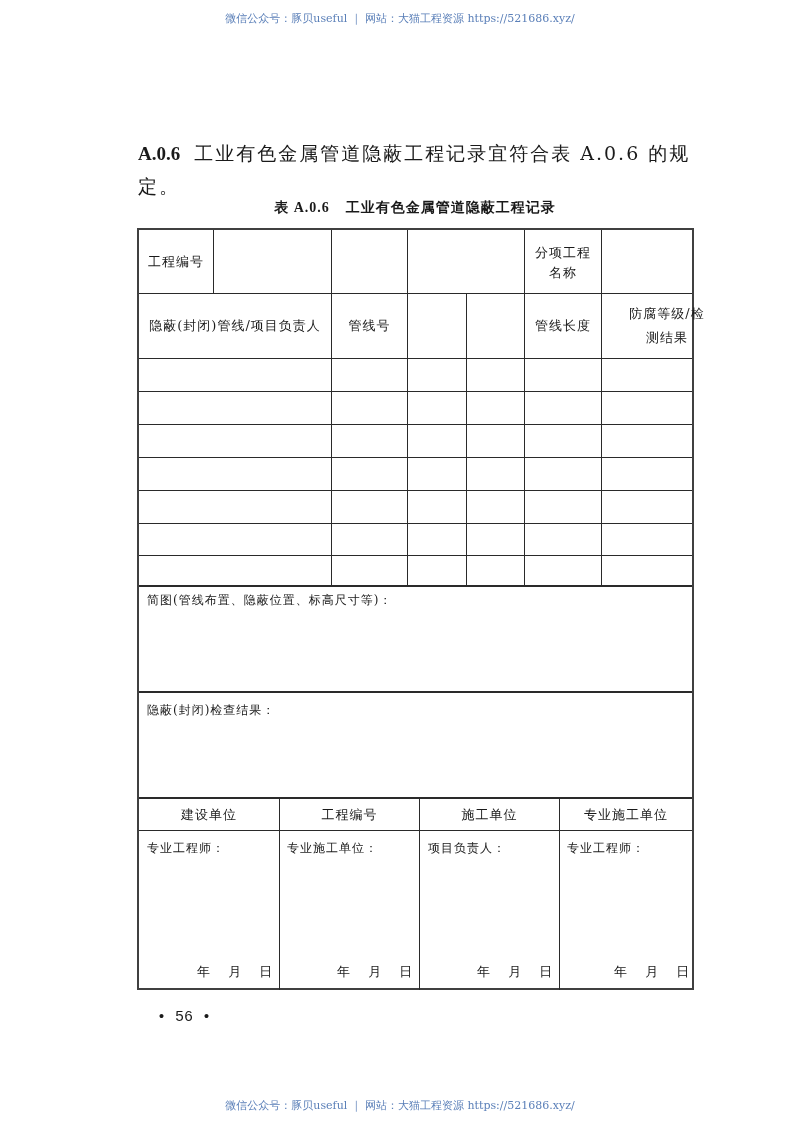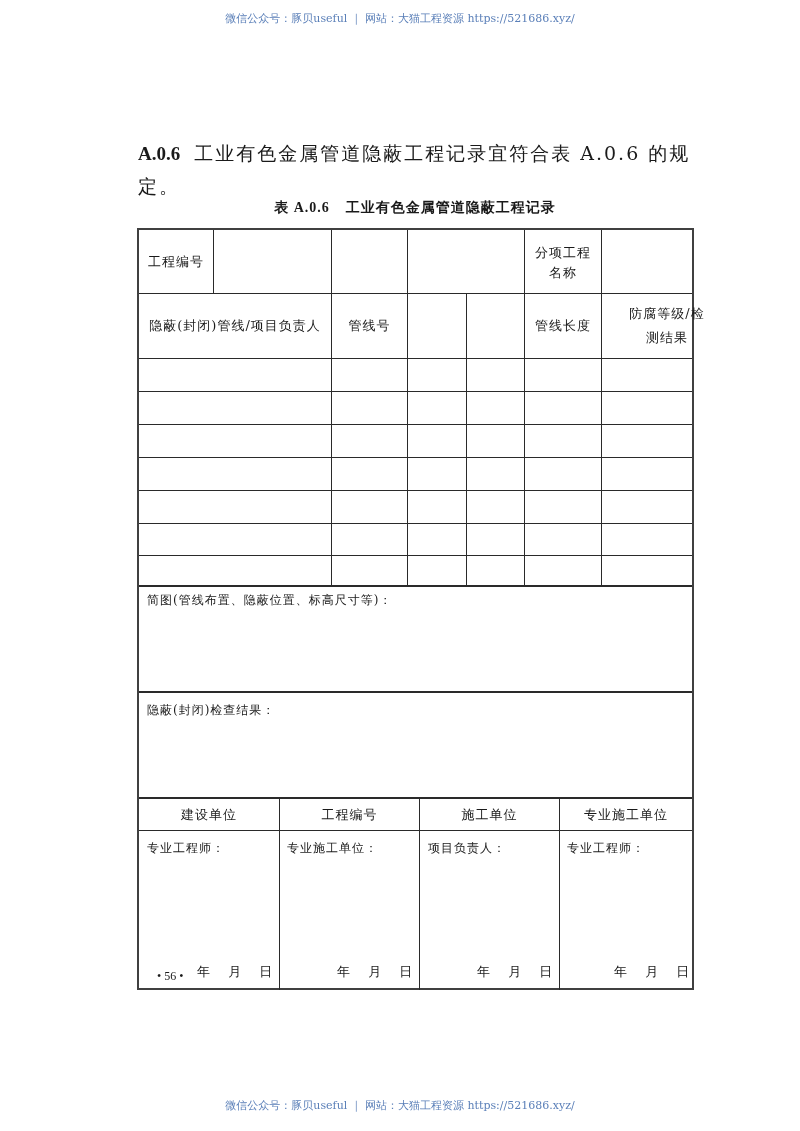--- a/index.html
+++ b/index.html
@@ -17,22 +17,22 @@
   .table-caption .cap-num { margin-right: 16px; font-family: "Liberation Serif", serif; }
   .grid { position: absolute; left: 137px; top: 228px; width: 557px; height: 762px;
           border: 2px solid #404040; box-sizing: border-box; }
   .ln { position: absolute; background: #2a2a2a; }
   .h { height: 1px; left: 0; right: 0; }
   .v { width: 1px; }
   .cell { position: absolute; display: flex; align-items: center; justify-content: center;
           text-align: center; font-size: 13px; line-height: 22px; letter-spacing: 1px; }
   .label-tl { position: absolute; font-size: 12px; letter-spacing: 1px; }
   .date { position: absolute; font-size: 13px; word-spacing: 14px; }
-  .page-num { position: absolute; left: 157px; top: 969px; font-size: 12px;
-              font-family: Liberation Serif, serif; }
+  .page-num { position: absolute; left: 157px; top: 1009px; font-size: 15px;
+              font-family: Liberation Mono, monospace; }
 </style>
 </head>
 <body>
 
 <div class="watermark wm-top">微信公众号：豚贝useful ｜ 网站：大猫工程资源 https://521686.xyz/</div>
 
 <div class="clause">
   <span class="num">A.0.6</span><span>工业有色金属管道隐蔽工程记录宜符合表 A.0.6 的规定。</span>
 </div>
 

